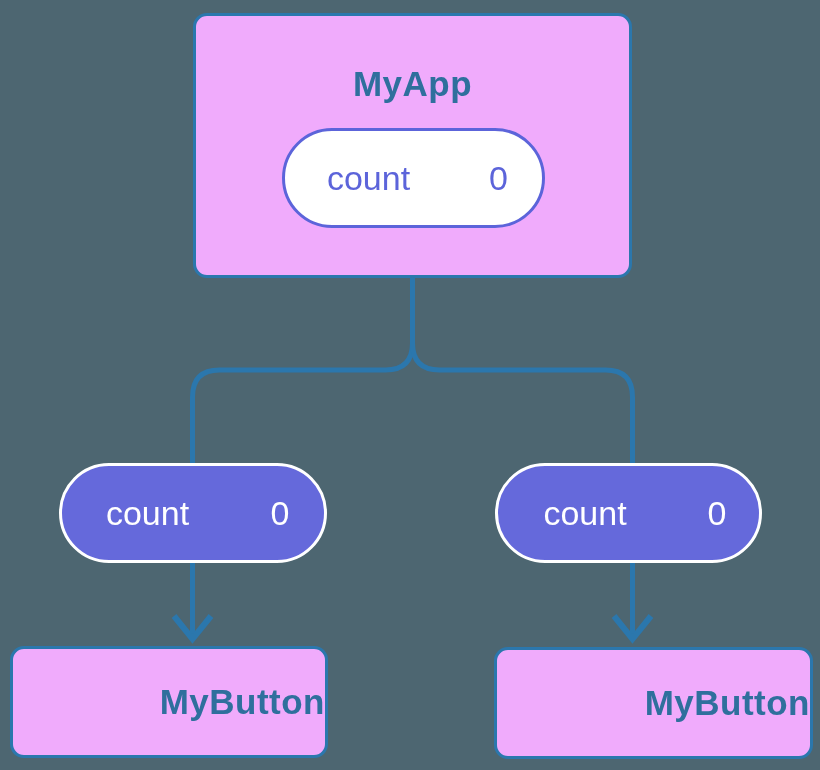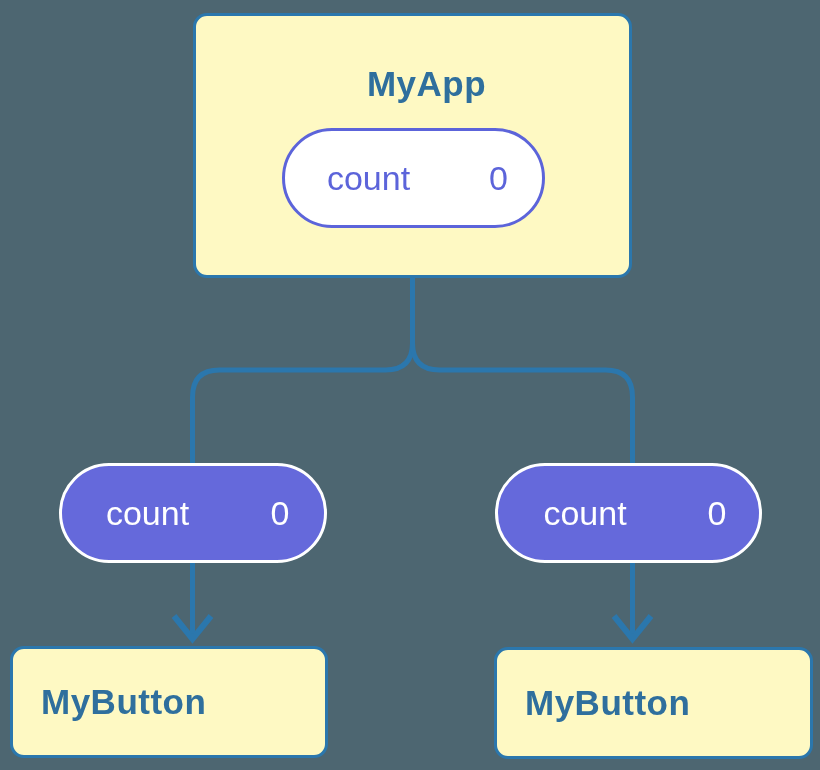--- a/index.html
+++ b/index.html
@@ -16,36 +16,35 @@
   }
   .connector-layer {
     position: absolute;
     left: 0;
     top: 0;
     width: 820px;
     height: 770px;
   }
   .node-box {
     position: absolute;
-    background: #fef9c3;
+    background: #f0abfc;
     border: 3px solid #2b77ad;
     border-radius: 14px;
     box-sizing: border-box;
-    padding-left: 28px;
   }
   .node-box.root {
     left: 193px;
     top: 13px;
     width: 439px;
     height: 265px;
   }
   .node-box.leaf {
     display: flex;
     align-items: center;
-    justify-content: flex-start;
+    justify-content: flex-end;
   }
   .node-box.leaf-left {
     left: 10px;
     top: 646px;
     width: 318px;
     height: 112px;
   }
   .node-box.leaf-right {
     left: 494px;
     top: 647px;

